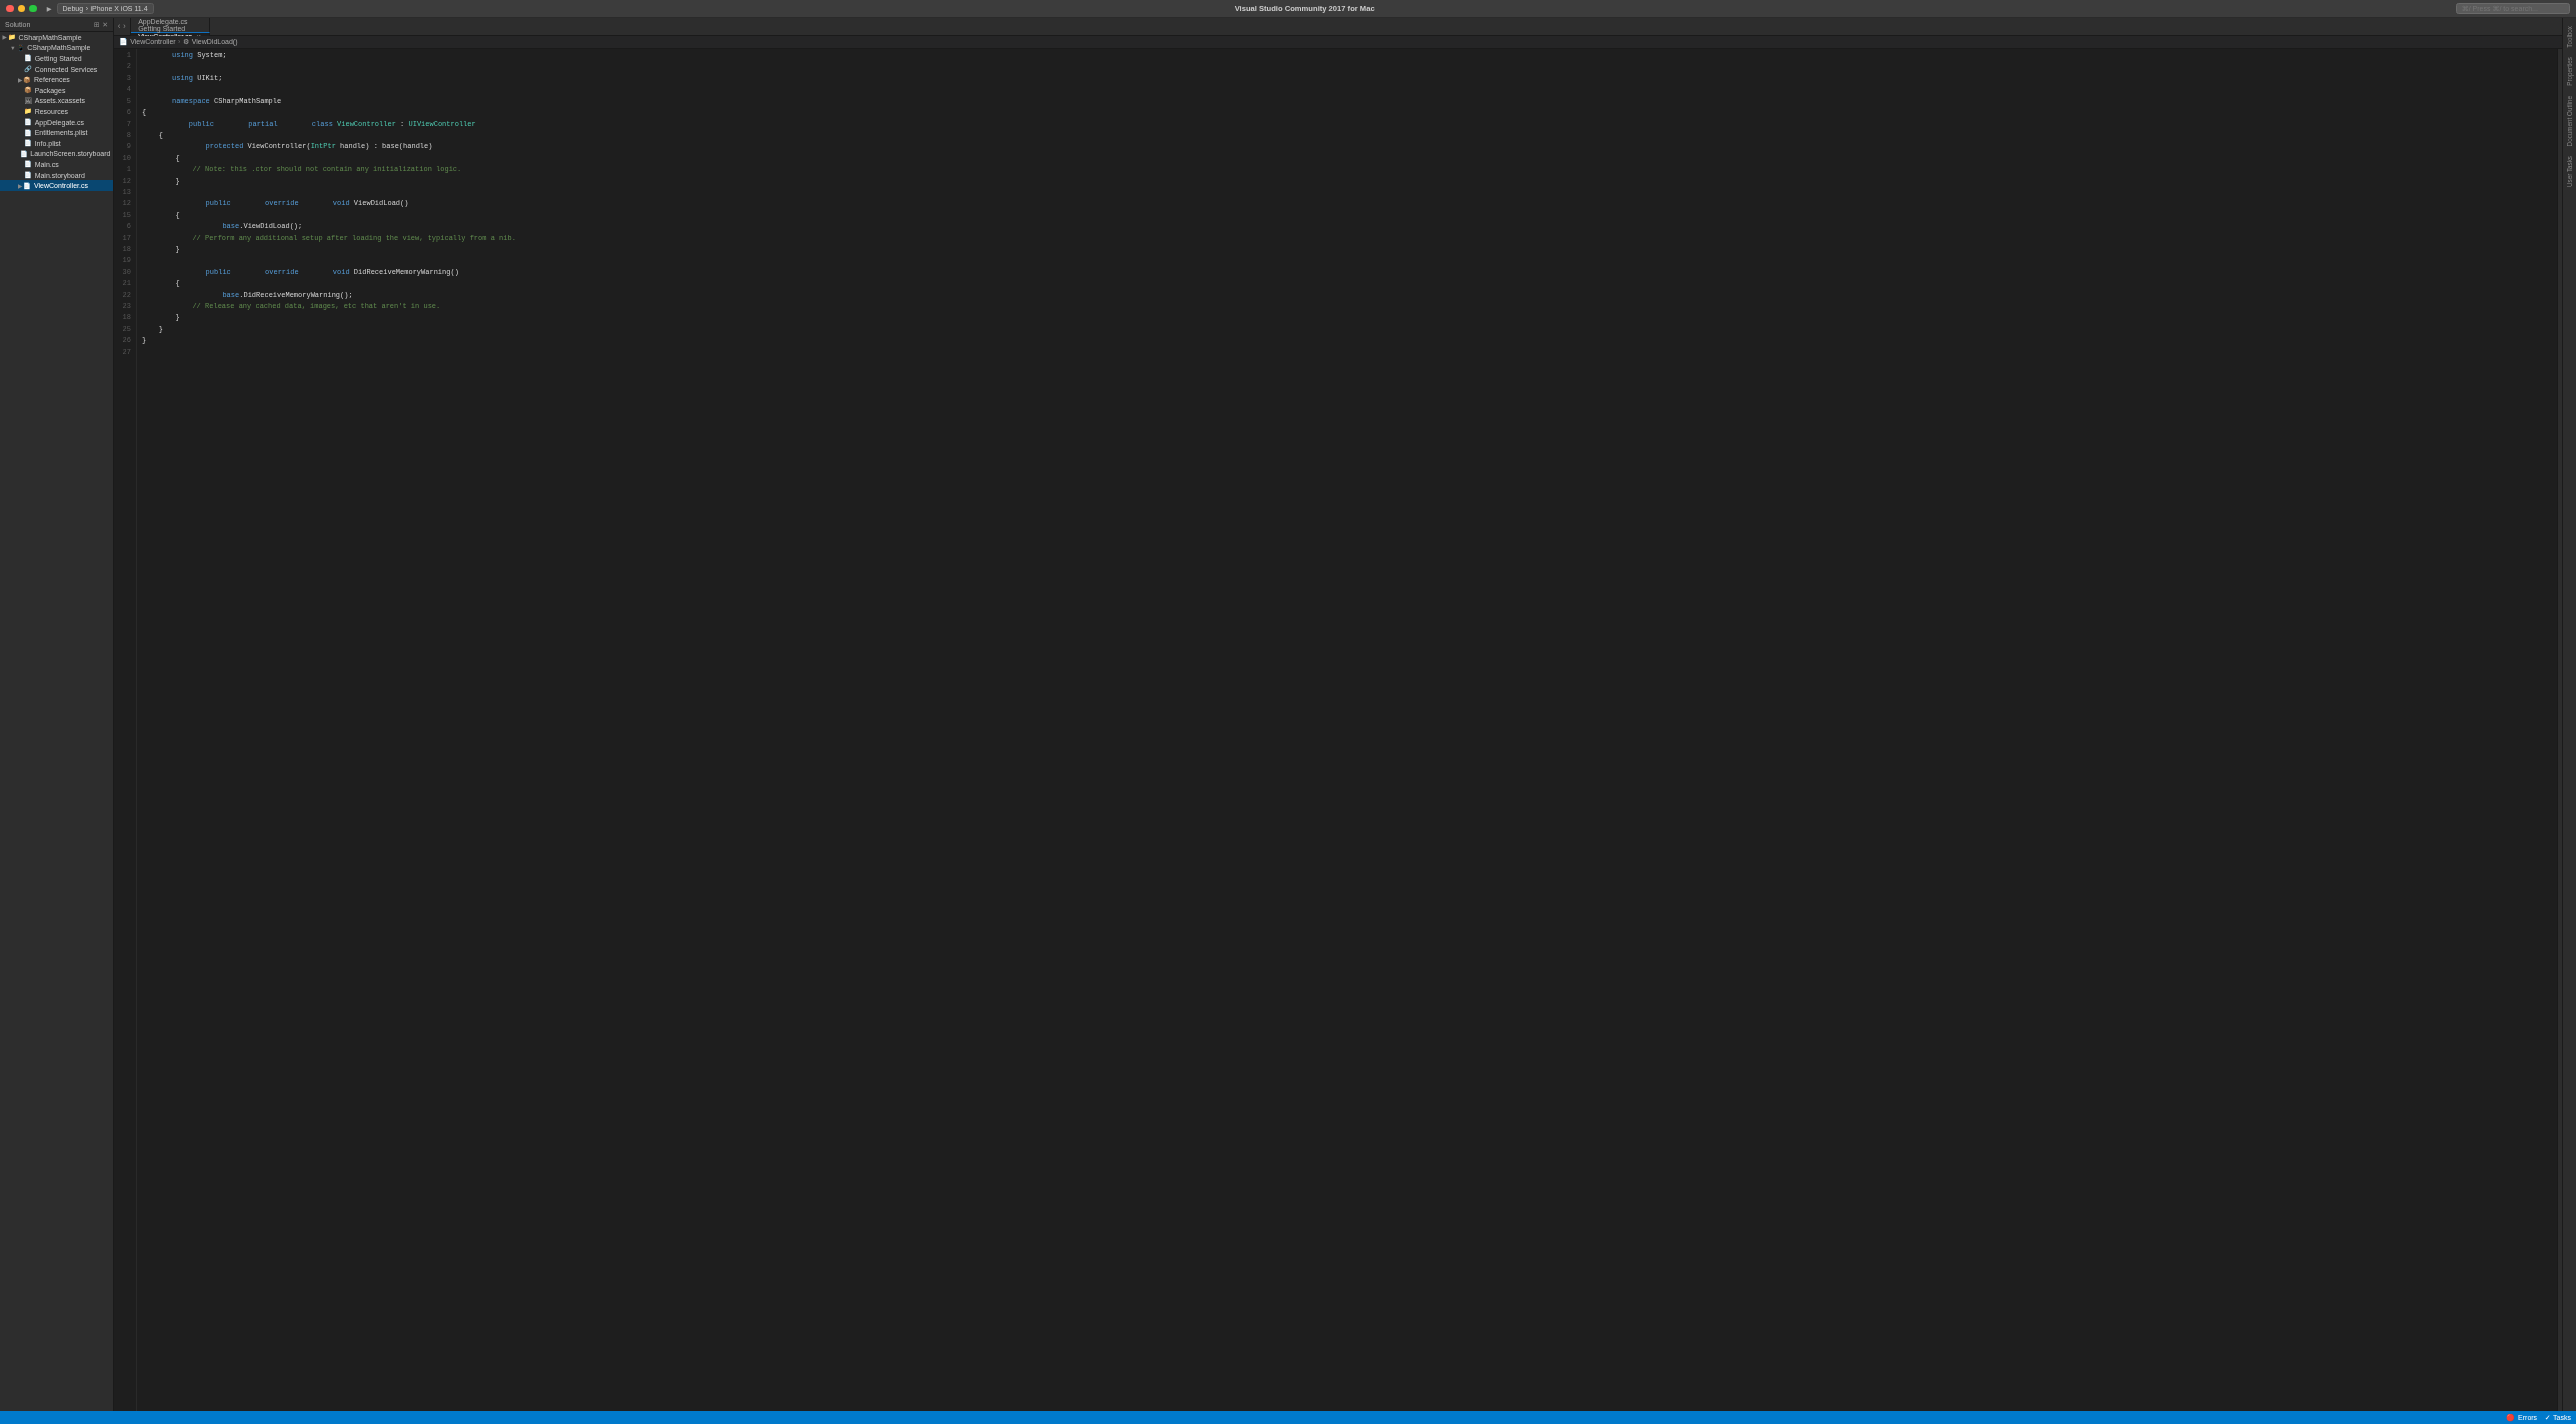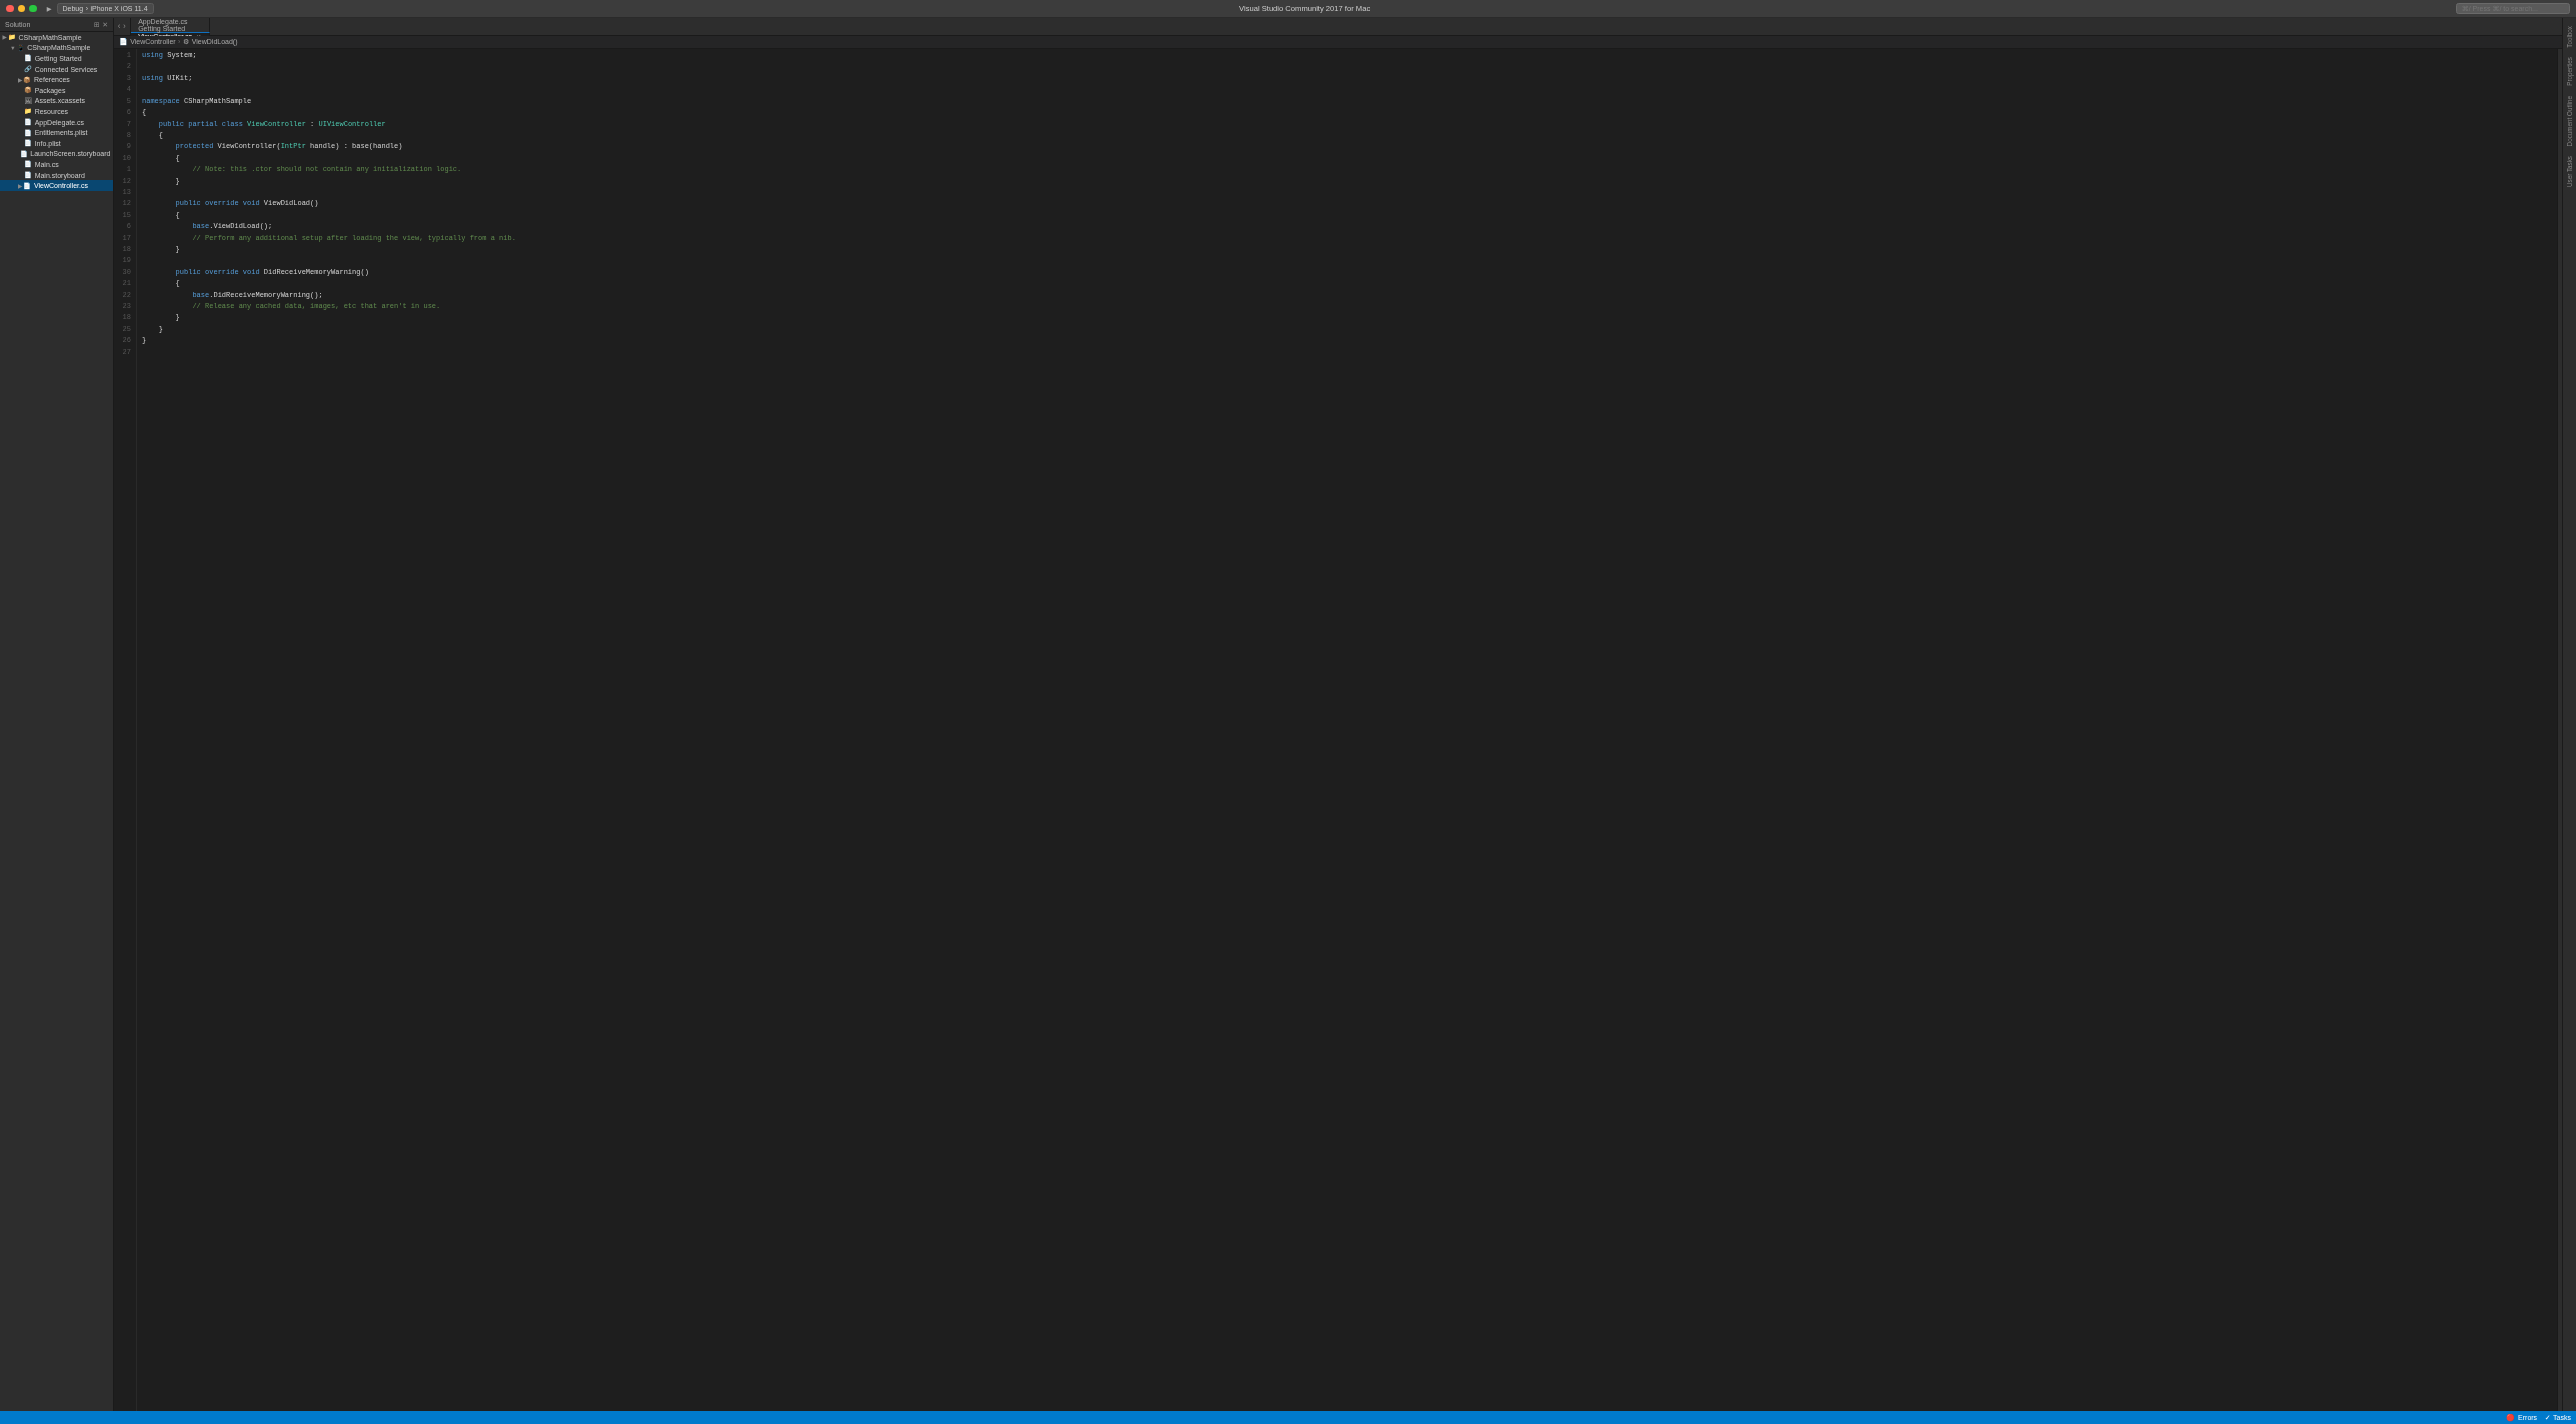--- a/index.html
+++ b/index.html
@@ -56,21 +56,21 @@
       background: #4a4a4a;
       border: 0.6px solid #5a5a5a;
       border-radius: 2.5px;
       padding: 1.3px 5px;
       font-size: 7px;
       color: #ccc;
     }
     .titlebar-center {
       color: #ccc;
       font-size: 7.6px;
-      font-weight: 400;
+      font-weight: 700;
     }
     .titlebar-right {
       display: flex;
       align-items: center;
       gap: 5px;
     }
     .search-box {
       background: #5a5a5a;
       border: 0.6px solid #6a6a6a;
       border-radius: 2.5px;
@@ -229,21 +229,21 @@
       padding: 1.3px 5px;
       font-family: 'Menlo', 'Monaco', 'Courier New', monospace;
       font-size: 7px;
       line-height: 11.4px;
       color: #d4d4d4;
       overflow: auto;
       white-space: pre;
     }
 
     
-    .kw { color: #569cd6; }
+    .kw { color: #569cd6; margin-left: 30px; }
     .type { color: #4ec9b0; }
     .comment { color: #608b4e; }
 
     
     .right-sidebar {
       width: 14px;
       background: #2d2d2d;
       border-left: 0.6px solid #1a1a1a;
       display: flex;
       flex-direction: column;

